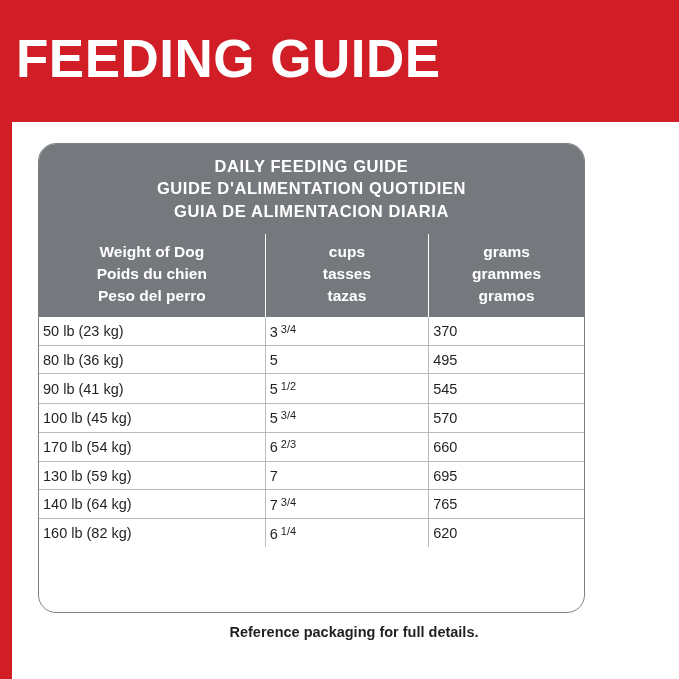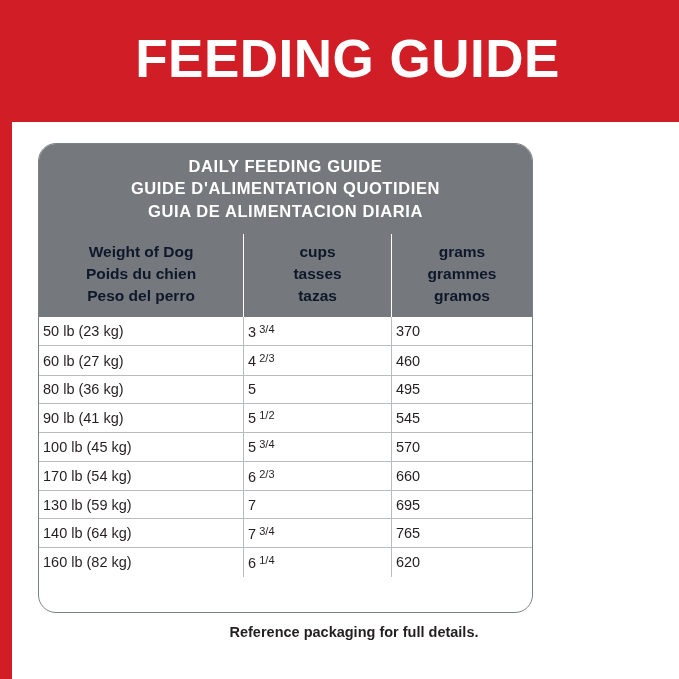--- a/index.html
+++ b/index.html
@@ -25,21 +25,20 @@
     left: 0;
     width: 679px;
     height: 122px;
     background: #d11e26;
   }
   .banner-title {
     position: absolute;
     left: 16px;
     right: 0;
     top: 32px;
-    text-align: center;
     color: #ffffff;
     font-size: 53px;
     font-weight: bold;
     letter-spacing: 0.5px;
     line-height: 1;
     font-family: "Liberation Sans", sans-serif;
   }
   
   .left-stripe {
     position: absolute;
@@ -47,21 +46,21 @@
     top: 122px;
     width: 12px;
     height: 557px;
     background: #d11e26;
   }
   
   .card {
     position: absolute;
     left: 38px;
     top: 143px;
-    width: 495px;
+    width: 547px;
     height: 470px;
     border-radius: 18px;
     overflow: hidden;
     background: #ffffff;
     border: 1px solid #7c8185;
   }
   .card-header {
     background: #75797d;
     color: #ffffff;
     padding: 11px 0 12px 0;
@@ -77,21 +76,21 @@
   table {
     width: 100%;
     border-collapse: collapse;
     table-layout: fixed;
   }
   col.c1 { width: 41.5%; }
   col.c2 { width: 30%; }
   col.c3 { width: 28.5%; }
   thead th {
     background: #75797d;
-    color: #0f172a;
+    color: #ffffff;
     font-size: 15.5px;
     font-weight: bold;
     line-height: 1.42;
     padding: 7px 4px 10px 4px;
     vertical-align: top;
     border-right: 1px solid #ffffff;
   }
   thead th:last-child { border-right: none; }
   thead th .sub { display: block; font-weight: bold; }
   tbody td {
@@ -167,25 +166,20 @@
           </th>
         </tr>
       </thead>
       <tbody>
           <tr>
             <td>50 lb (23 kg)</td>
             <td>3<span class="frac"> 3/4</span></td>
             <td>370</td>
           </tr>
           <tr>
-            <td>60 lb (27 kg)</td>
-            <td>4<span class="frac"> 2/3</span></td>
-            <td>460</td>
-          </tr>
-          <tr>
             <td>80 lb (36 kg)</td>
             <td>5</td>
             <td>495</td>
           </tr>
           <tr>
             <td>90 lb (41 kg)</td>
             <td>5<span class="frac"> 1/2</span></td>
             <td>545</td>
           </tr>
           <tr>

